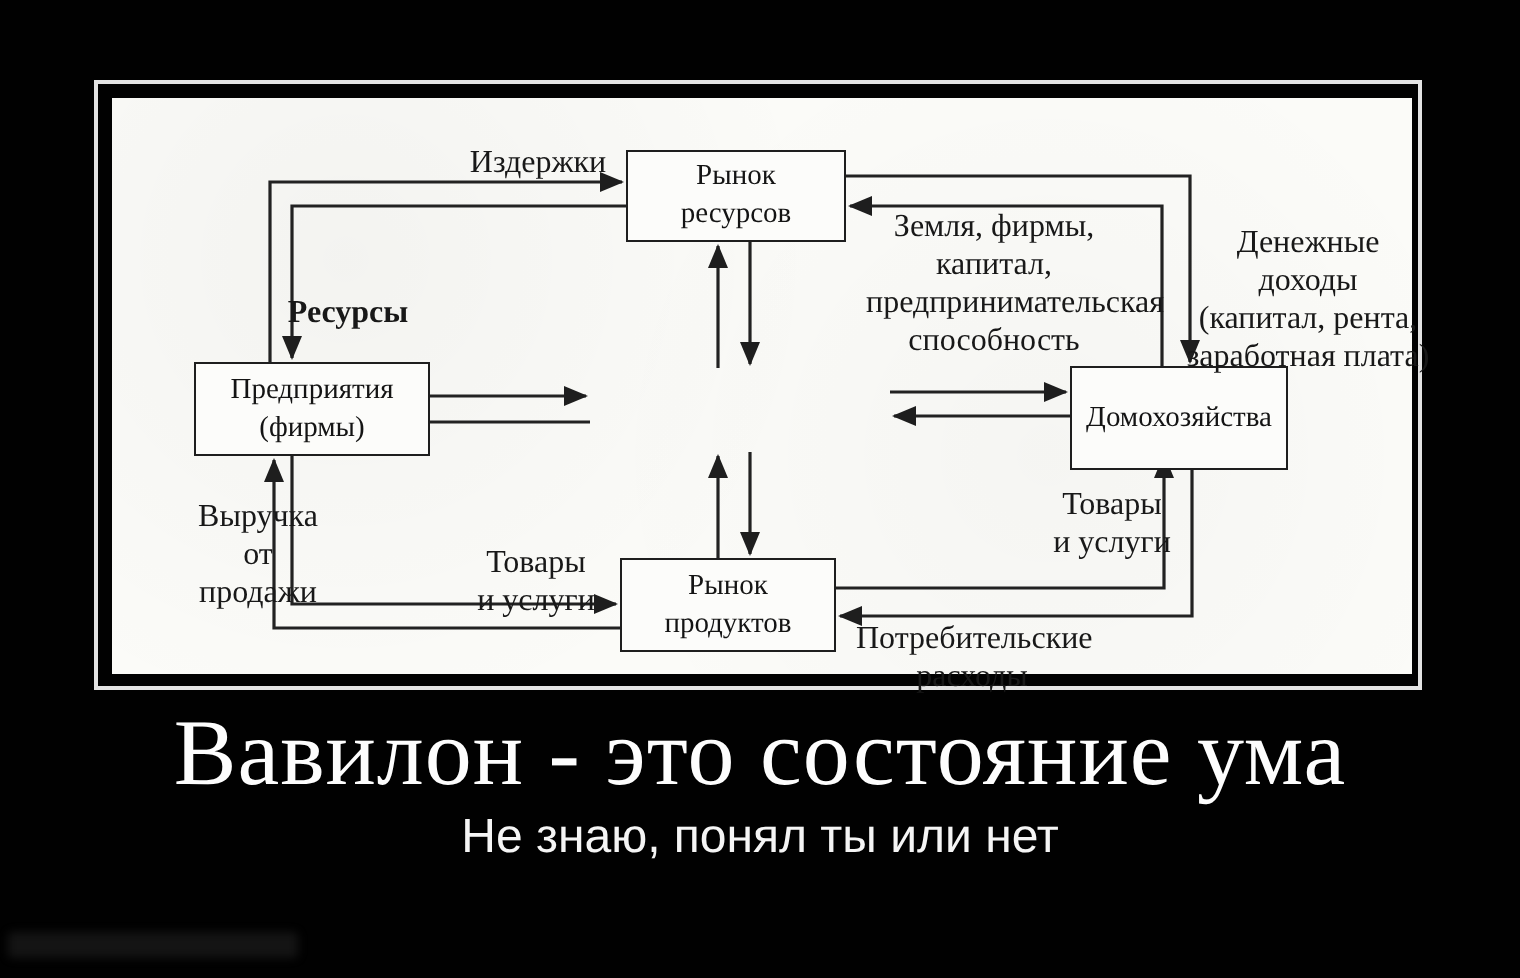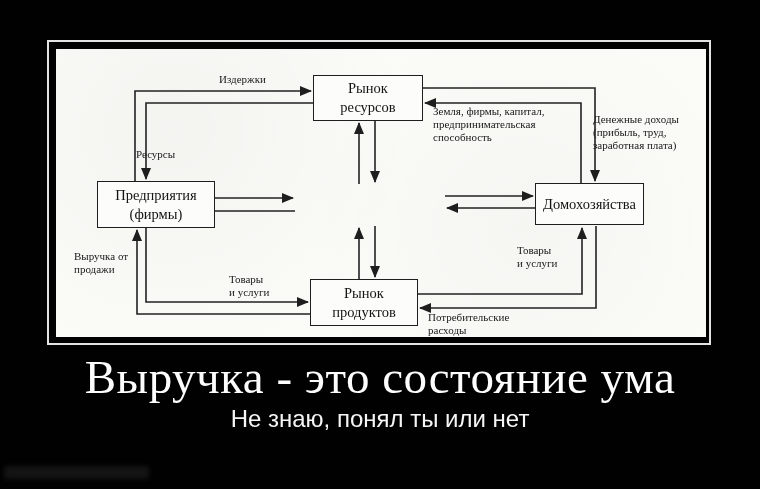--- a/index.html
+++ b/index.html
@@ -21,21 +21,21 @@
     color:#1c1c1c;
   }
   #arrows{position:absolute;left:0;top:0;width:650px;height:288px;}
   .box{
     position:absolute;border:1.6px solid #1e1e1e;background:#fcfcfa;
     display:flex;align-items:center;justify-content:center;text-align:center;
     font-size:14.5px;line-height:1.28;white-space:pre-line;color:#141414;
     box-sizing:border-box;
   }
   .lbl{
-    position:absolute;font-size:11px;line-height:1.18;text-align:left;
+    position:absolute;font-size:16px;line-height:1.18;text-align:center;
     white-space:pre-line;color:#181818;
   }
   
   #caption-title{
     position:absolute;left:0;top:353px;width:760px;text-align:center;
     color:#fdfdfd;font-size:47px;line-height:1.05;letter-spacing:0.5px;
     font-family:"Liberation Serif","DejaVu Serif",serif;
   }
   #caption-subtitle{
     position:absolute;left:0;top:406px;width:760px;text-align:center;
@@ -82,49 +82,49 @@
       </g>
     </svg>
 
     <div class="box" style="left:257px;top:26px;width:110px;height:46px;">Рынок
 ресурсов</div>
 
     <div class="box" style="left:41px;top:132px;width:118px;height:47px;">Предприятия
 (фирмы)</div>
 
 
-    <div class="box" style="left:479px;top:134px;width:109px;height:42px;">Домохозяйства</div>
+    <div class="box" style="left:479px;top:134px;width:109px;height:52px;">Домохозяйства</div>
 
     <div class="box" style="left:254px;top:230px;width:108px;height:47px;">Рынок
 продуктов</div>
 
     <div class="lbl" style="left:163px;top:24px;width:100px;">Издержки</div>
 
-    <div class="lbl" style="left:80px;top:99px;width:76px;">Ресурсы</div>
+    <div class="lbl" style="left:80px;top:99px;width:76px;font-weight:bold;">Ресурсы</div>
 
     <div class="lbl" style="left:377px;top:56px;width:128px;">Земля, фирмы, капитал,
 предпринимательская
 способность</div>
 
     <div class="lbl" style="left:537px;top:64px;width:122px;">Денежные доходы
-(прибыль, труд,
+(капитал, рента,
 заработная плата)</div>
 
-    <div class="lbl" style="left:18px;top:201px;width:78px;">Выручка от
+    <div class="lbl" style="left:34px;top:201px;width:78px;">Выручка от
 продажи</div>
 
     <div class="lbl" style="left:173px;top:224px;width:78px;">Товары
 и услуги</div>
 
     <div class="lbl" style="left:461px;top:195px;width:78px;">Товары
 и услуги</div>
 
     <div class="lbl" style="left:372px;top:262px;width:116px;font-family:Liberation Serif, serif;">Потребительские
 расходы</div>
   </div>
 
-  <div id="caption-title">Выручка - это состояние ума</div>
+  <div id="caption-title">Вавилон - это состояние ума</div>
 
   <div id="caption-subtitle">Не знаю, понял ты или нет</div>
 
   <div id="watermark"></div>
 
 </div>
 
 </body></html>

